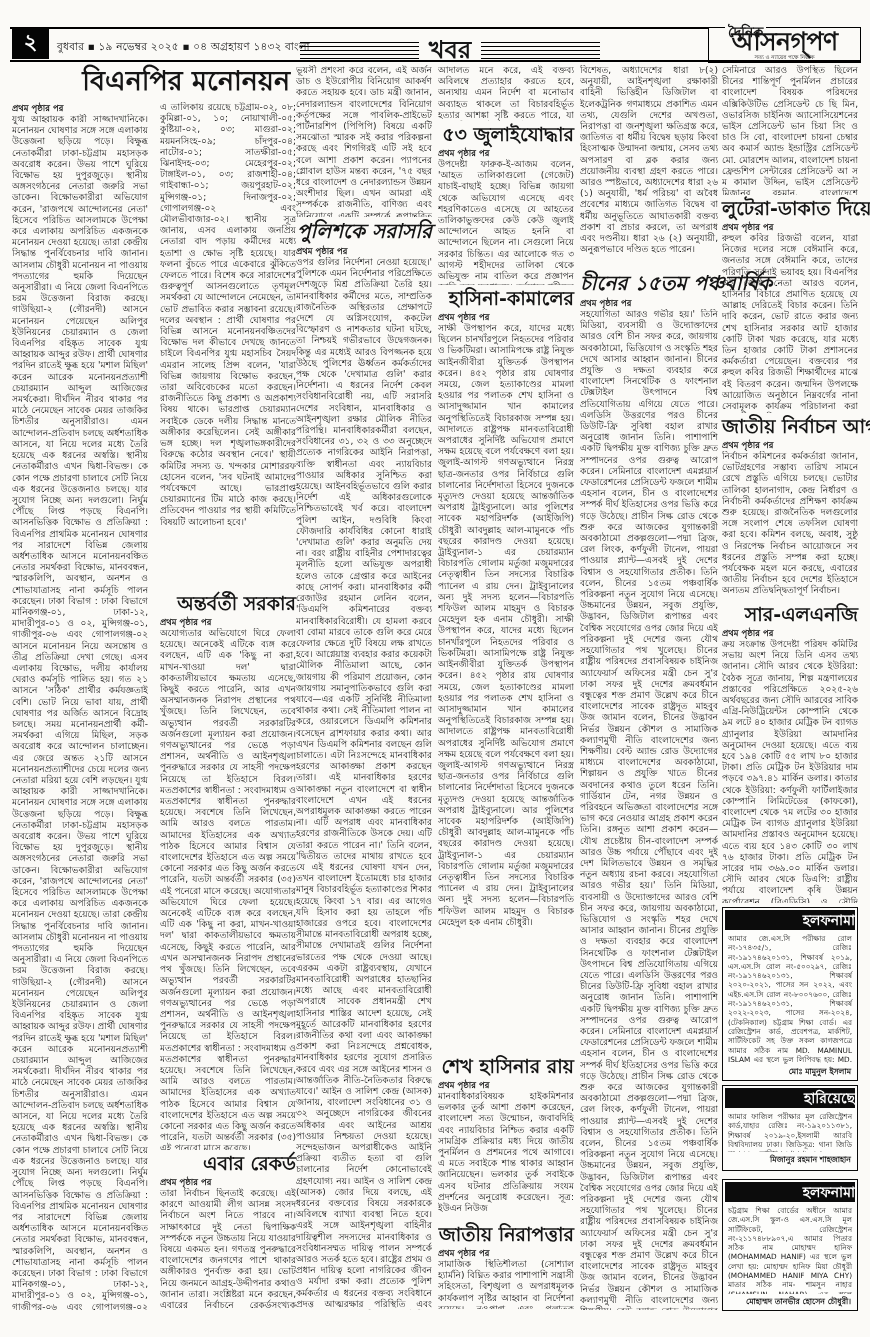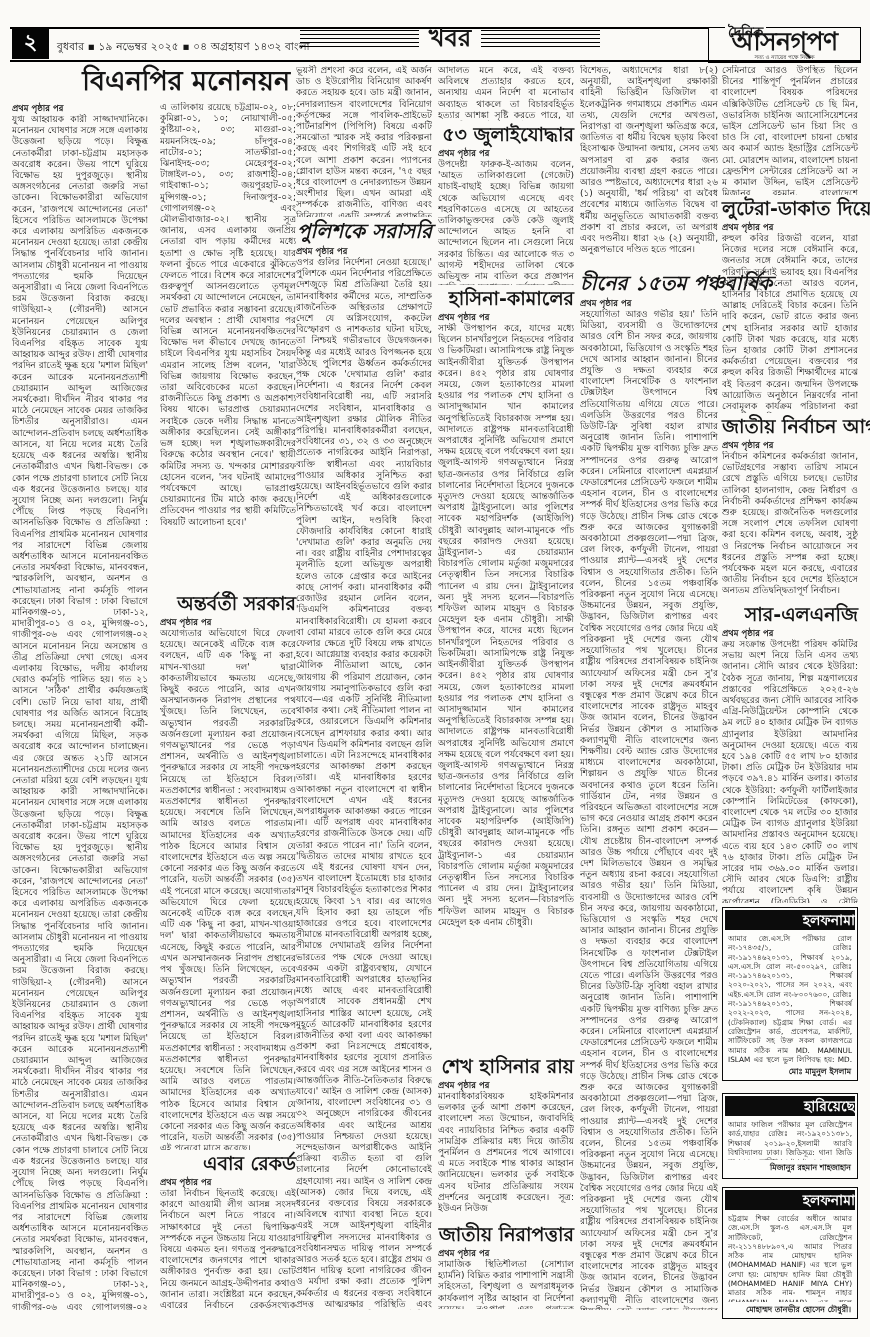--- a/index.html
+++ b/index.html
@@ -4,21 +4,21 @@
 <style>
   html,body{margin:0;padding:0;background:#e8e8e6;}
   #page{position:relative;width:870px;height:1337px;background:#fbfaf7;margin:0 auto;
         font-family:"DejaVu Sans","Liberation Sans",sans-serif;color:#151515;overflow:hidden;}
   
   .rule{position:absolute;background:#000;}
   #pagebox{position:absolute;left:12px;top:28px;width:37px;height:31px;background:#050505;
            color:#fff;display:flex;align-items:center;justify-content:center;
            font-size:21px;font-weight:bold;}
   #dateline{position:absolute;left:57px;top:39px;font-size:10.5px;letter-spacing:.2px;}
-  #kh-wrap{position:absolute;left:300px;top:19px;width:300px;display:flex;align-items:center;gap:10px;}
+  #kh-wrap{position:absolute;left:300px;top:31px;width:300px;display:flex;align-items:center;gap:10px;}
   .rule-stack{height:19px;flex:1;background:repeating-linear-gradient(to bottom,#000 0 1.2px,transparent 1.2px 4px);}
   #kh-title{font-size:24px;font-weight:bold;white-space:nowrap;}
   #logobox{position:absolute;left:708px;top:27px;width:151px;height:34px;border:1px solid #000;background:#fbfaf7;}
   #logo-top{position:absolute;left:16px;top:-7px;font-size:14px;font-weight:bold;background:#fbfaf7;padding:0 3px;}
   #logo-main{position:absolute;left:0;right:0;top:1px;text-align:center;font-size:25px;font-weight:900;line-height:25px;letter-spacing:-.5px;}
   #logo-tag{position:absolute;left:0;right:0;bottom:0px;text-align:center;font-size:5.5px;color:#222;}
   
   .col{position:absolute;top:65px;width:136px;}
   .bt{font-size:9px;line-height:11.2px;text-align:justify;overflow:hidden;word-break:break-word;color:#181818;}
   .kick{font-size:8.5px;font-weight:bold;height:12px;line-height:12px;overflow:hidden;}
@@ -114,21 +114,21 @@
     <div class="h-lg">সার-এলএনজি</div>
     <div class="kick">প্রথম পৃষ্ঠার পর</div>
     <div class="bt" style="height:264px;">ক্রয় সংক্রান্ত উপদেষ্টা পরিষদ কমিটির সভায় অংশ নিয়ে তিনি এসব তথ্য জানান। সৌদি আরব থেকে ইউরিয়া: বৈঠক সূত্রে জানায়, শিল্প মন্ত্রণালয়ের প্রস্তাবের পরিপ্রেক্ষিতে ২০২৫-২৬ অর্থবছরের জন্য সৌদি আরবের সাবিক এগ্রি-নিউট্রিয়েন্টস কোম্পানি থেকে ৯ম লটে ৪০ হাজার মেট্রিক টন ব্যাগড গ্র্যানুলার ইউরিয়া আমদানির অনুমোদন দেওয়া হয়েছে। এতে ব্যয় হবে ১৯৪ কোটি ৫৫ লাখ ৮০ হাজার টাকা। প্রতি মেট্রিক টন ইউরিয়ার দাম পড়বে ৩৯৭.৪১ মার্কিন ডলার। কাতার থেকে ইউরিয়া: কর্ণফুলী ফার্টিলাইজার কোম্পানি লিমিটেডের (কাফকো), বাংলাদেশ থেকে ৭ম লটের ৩০ হাজার মেট্রিক টন ব্যাগড গ্র্যানুলার ইউরিয়া আমদানির প্রস্তাবও অনুমোদন হয়েছে। এতে ব্যয় হবে ১৪৩ কোটি ৩০ লাখ ৭৬ হাজার টাকা। প্রতি মেট্রিক টন সারের দাম ৩৬৯.০০ মার্কিন ডলার। সৌদি আরব থেকে ডিএপি: রাষ্ট্রীয় পর্যায়ে বাংলাদেশ কৃষি উন্নয়ন কর্পোরেশন (বিএডিসি) ও সৌদি আরবের বাল্ক এগ্রিকালচার ইন্টারন্যাশনাল ট্রেডিং কোম্পানির মধ্যকার চুক্তির আওতায় ৭ম লটের ৪০ হাজার মেট্রিক টন ডিএপি সার আমদানির অনুমোদন দেওয়া হয়েছে। এতে ব্যয় হবে ৩৫০ কোটি ৫৯ লাখ ৪০ হাজার টাকা। প্রতি টনের দাম ৭১.৭৩ মার্কিন ডলার। এ ছাড়া সৌদি আরবের মেদেন কোম্পানির সঙ্গে বিএডিসির চুক্তির আওতায় ১১তম লটের ৪০ হাজার টন এবং ১২তম (ঐচ্ছিক-১ম) লটের আরও ৪০ হাজার টন ডিএপি আমদানির অনুমোদন দেওয়া হয়েছে। দুই লটেই ব্যয় ৩৫০ কোটি ২২ লাখ ৫৬ হাজার টাকা।</div>
 
     <div class="notice" style="margin-top:4px;height:172px;">
       <div class="nh">হলফনামা</div>
       <div class="nb" style="height:130px;">আমার জে.এস.সি পরীক্ষার রোল নং-১৭৪৩৫/১, রেজিঃ নং-১৯১৭৪৬২০১৩১, শিক্ষাবর্ষ ২০১৯, এস.এস.সি রোল নং-৫০০২৯৭, রেজিঃ নং-১৯১৭৪৬২০১৩১, শিক্ষাবর্ষ ২০২০-২০২১, পাসের সন ২০২২, এবং এইচ.এস.সি রোল নং-৮০০৭৬০০, রেজিঃ নং-১৯১৭৪৬২০১৩১, শিক্ষাবর্ষ ২০২২-২০২৩, পাসের সন-২০২৪, (টেকনিক্যাল) চট্টগ্রাম শিক্ষা বোর্ড। এর রেজিস্ট্রেশন কার্ড, প্রবেশপত্র, মার্কশিট, সার্টিফিকেট সহ উক্ত সকল কাগজপত্রে আমার সঠিক নাম MD. MAMINUL ISLAM এর স্থলে ভুল লিপিবদ্ধ হয়: MD. MAMINUL ALAM এবং আমার পিতার সঠিক নাম MOHAMMED SHAMSUL ALAM এর স্থলে ভুল বশতঃ SAMSUL ISLAM লিপিবদ্ধ হয়েছে। নোটারি পাবলিকের মাধ্যমে হলফনামা মূলে আমার ও আমার পিতার নাম, তাং- ১৮/১১/২৫, ৯৩৩/২৫ নং হলফনামামূলে সংশোধন করা হলো।</div>
       <div class="sig">মোঃ মামুনুল ইসলাম</div>
     </div>
 
-    <div class="notice" style="margin-top:12px;height:84px;">
+    <div class="notice" style="margin-top:4px;height:84px;">
       <div class="nh">হারিয়েছে</div>
       <div class="nb" style="height:40px;">আমার ফাজিল পরীক্ষার মূল রেজিস্ট্রেশন কার্ড,যাহার রেজিঃ নং-১৯২০১১৩৮১, শিক্ষাবর্ষ ২০১৯-২০,ইসলামী আরবি বিশ্ববিদ্যালয় ঢাকা। জিডিসূত্র: থানা জিডি নং-১২২০,তারিখ ১৬/১১/২০২৫</div>
       <div class="sig">মিজানুর রহমান শাহজাহান</div>
     </div>
 
     <div class="notice" style="margin-top:8px;height:130px;">
       <div class="nh">হলফনামা</div>
       <div class="nb" style="height:88px;">চট্টগ্রাম শিক্ষা বোর্ডের অধীনে আমার জে.এস.সি স্কুল-ও এস.এস.সি মূল সার্টিফিকেট, রেজিস্ট্রেশন নং-২১১৭৪৮৮৯০৭,এ আমার পিতার সঠিক নাম মোহাম্মদ হানিফ (MOHAMMAD HANIF) এর স্থলে ভুল লেখা হয়: মোহাম্মদ হানিফ মিয়া চৌধুরী (MOHAMMED HANIF MIYA CHY) মাতার সঠিক নাম- শামসুন নাহার (SHAMSUN NAHAR) এর স্থলে ভুলবশতঃ রুবি আক্তার (RUBI AKTER) লিপিবদ্ধ হয়। যাহা চীফ জুডিসিয়াল ম্যাজিস্ট্রেট আদালত, চট্টগ্রামে গত ০৯/১০/২৫ইং তারিখে ৩৫/২৫নং হলফনামা মূলে সংশোধন করা হয়।</div>
       <div class="sig">মোহাম্মদ তানভীর হোসেন চৌধুরী।</div>
     </div>

